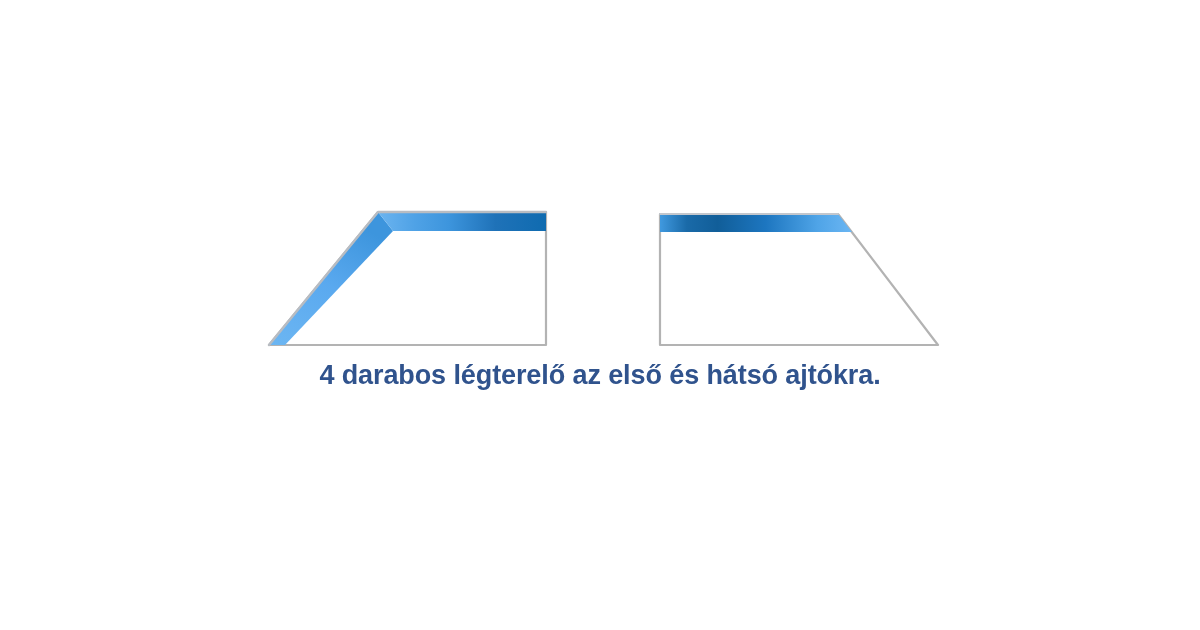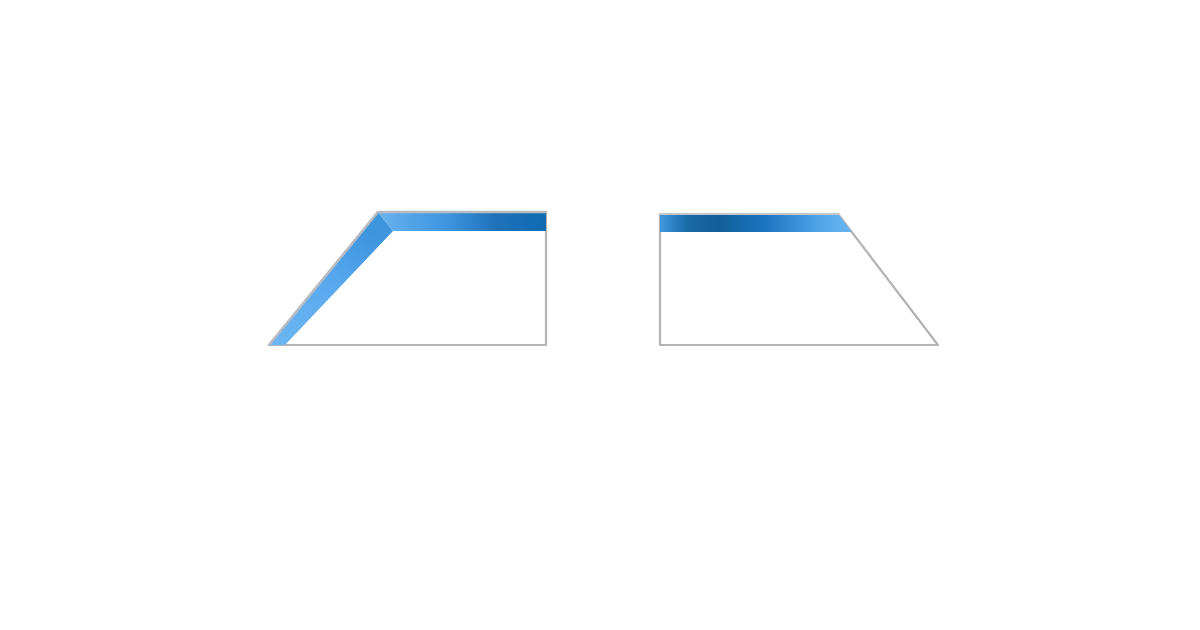--- a/index.html
+++ b/index.html
@@ -87,15 +87,16 @@
         <polyline points="269,345 378,212 546,212" fill="none" stroke="#b8bcc2" stroke-width="2.4" stroke-linejoin="round" stroke-linecap="round"></polyline>
       </g>
 
       <g>
         <polygon points="660,214 838,214 938,345 660,345" fill="#ffffff" stroke="#b3b3b3" stroke-width="2.2" stroke-linejoin="round"></polygon>
         <polygon points="660,214 838,214 852,232 660,232" fill="url(#gradRear)" stroke="none"></polygon>
         <polyline points="660,214 838,214" fill="none" stroke="#c3c7cd" stroke-width="2.0" stroke-linecap="round"></polyline>
       </g>
     </svg>
 
+    <div class="caption">4 darabos légterelő az első és hátsó ajtókra.</div>
 
   </div>
 </div>
 
 </body></html>

